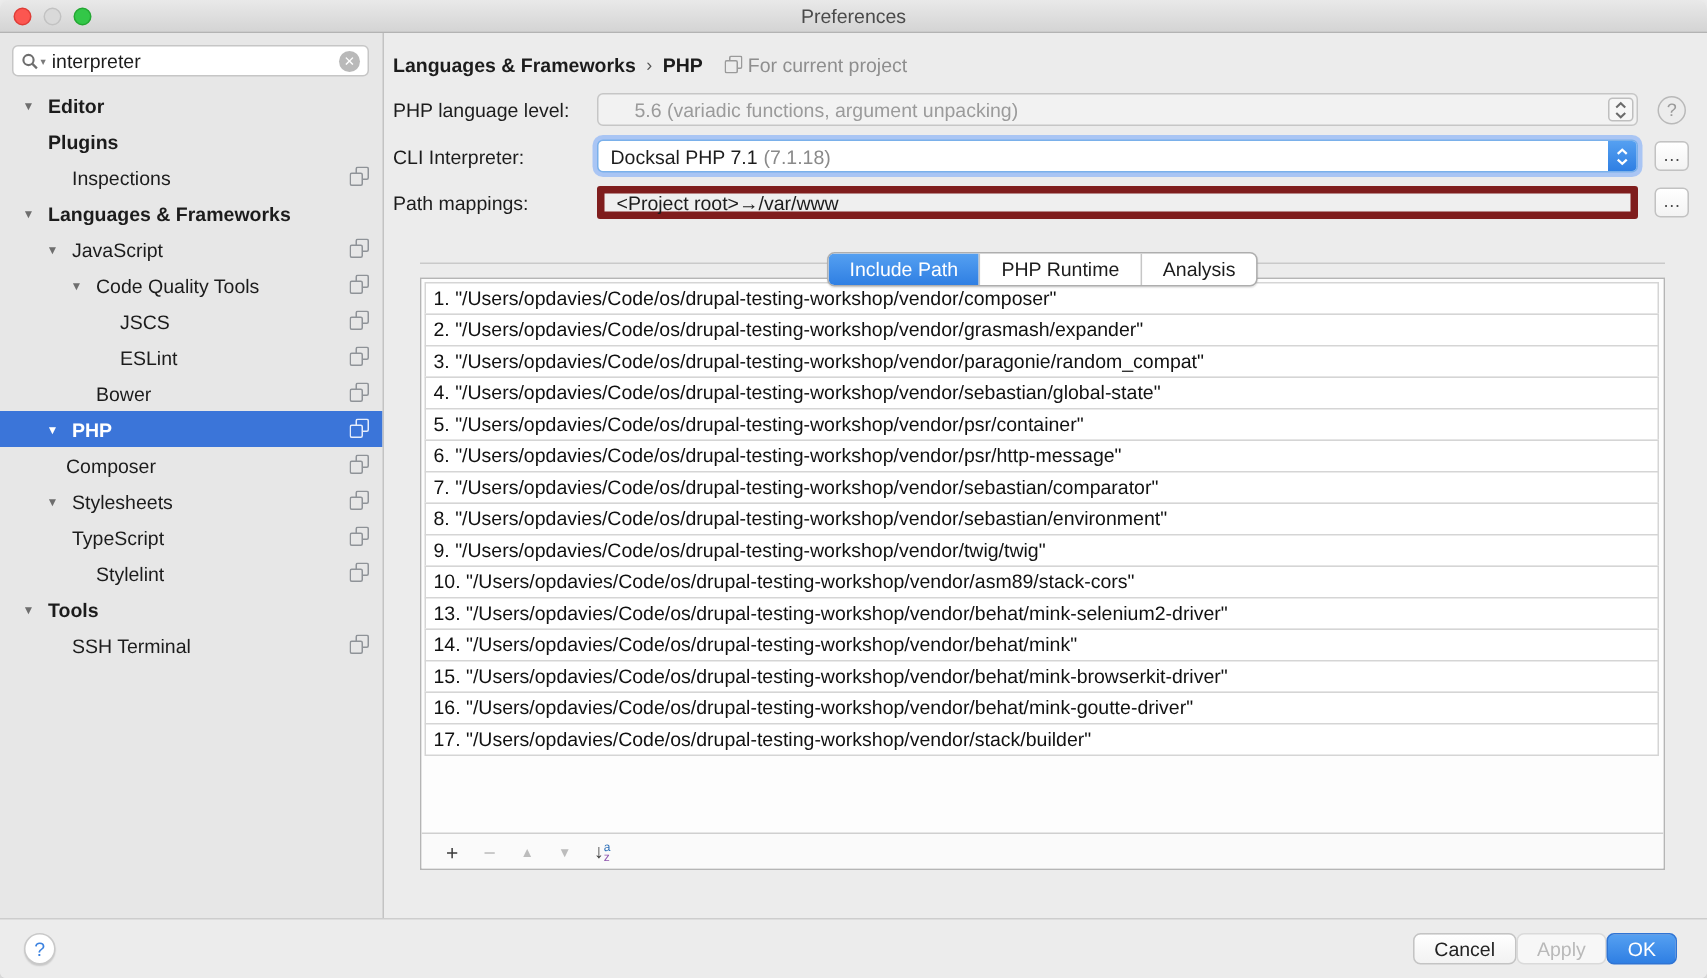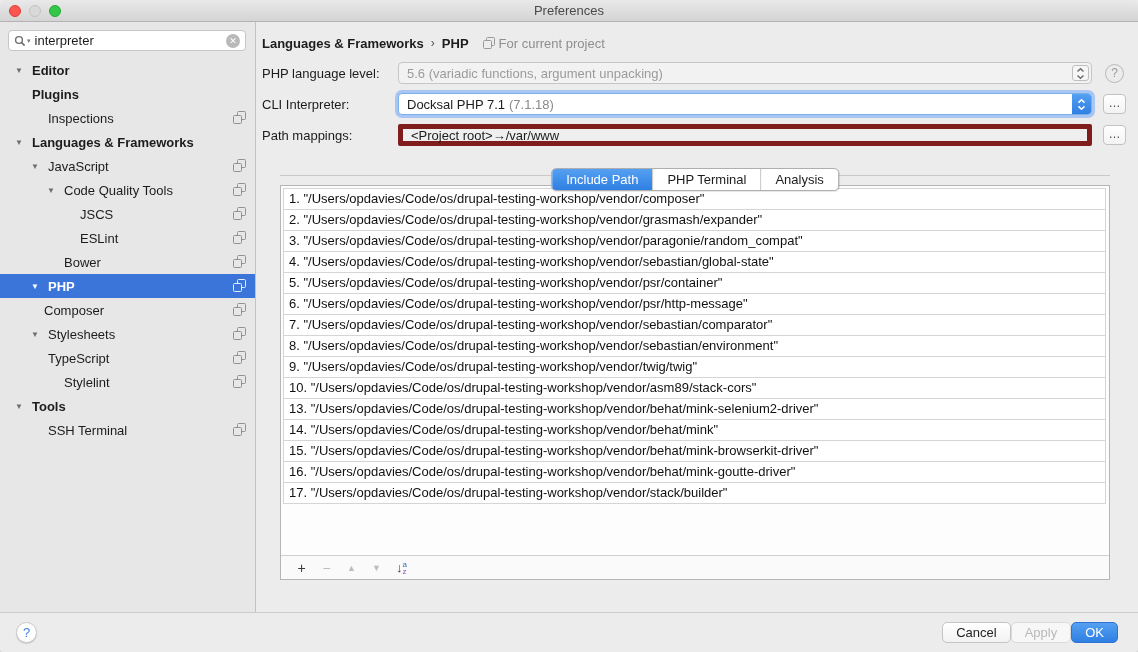--- a/index.html
+++ b/index.html
@@ -78,21 +78,21 @@
   .scope-note svg rect { stroke: #9a9a9a; fill: none; }
   .scope-note svg rect.front { fill: var(--main-bg, #ececec); }
 
   .form { margin: 9px 12px 0 6px; }
   .form-row { display: flex; align-items: center; margin-bottom: 9px; }
   .form-label { width: 136px; flex: 0 0 136px; }
   .field { flex: 1; height: 22px; display: flex; align-items: center; position: relative; }
 
   .select-disabled {
     background: #f2f2f2; border: 1px solid #c6c6c6; border-radius: 4px;
-    color: #9b9b9b; padding-left: 8px;
+    color: #9b9b9b; padding-left: 24px;
   }
   .stepper-gray {
     position: absolute; right: 2px; top: 2px; width: 17px; height: 16px;
     border: 1px solid #bfbfbf; border-radius: 3px; background: #f6f6f6;
     display: flex; align-items: center; justify-content: center;
   }
   .select-focused {
     background: #fff; border: 1px solid var(--focus-ring, #7ab0ea); border-radius: 4px;
     padding-left: 8px; box-shadow: 0 0 0 3px rgba(77,144,254,.42);
   }
@@ -407,21 +407,21 @@
           <div class="right-slot">
             <span class="more-btn">…</span>
           </div>
         </div>
       </div>
 
       <div class="tabs-row">
         <div class="tabs-line"></div>
         <div class="segmented">
             <span class="segment selected">Include Path</span>
-            <span class="segment">PHP Terminal</span>
+            <span class="segment">PHP Runtime</span>
             <span class="segment">Analysis</span>
           </div>
       </div>
 
       <div class="list-panel">
         <div class="list">
             <div class="list-row">1. "/Users/opdavies/Code/os/drupal-testing-workshop/vendor/composer"</div>
             <div class="list-row">2. "/Users/opdavies/Code/os/drupal-testing-workshop/vendor/grasmash/expander"</div>
             <div class="list-row">3. "/Users/opdavies/Code/os/drupal-testing-workshop/vendor/paragonie/random_compat"</div>
             <div class="list-row">4. "/Users/opdavies/Code/os/drupal-testing-workshop/vendor/sebastian/global-state"</div>

